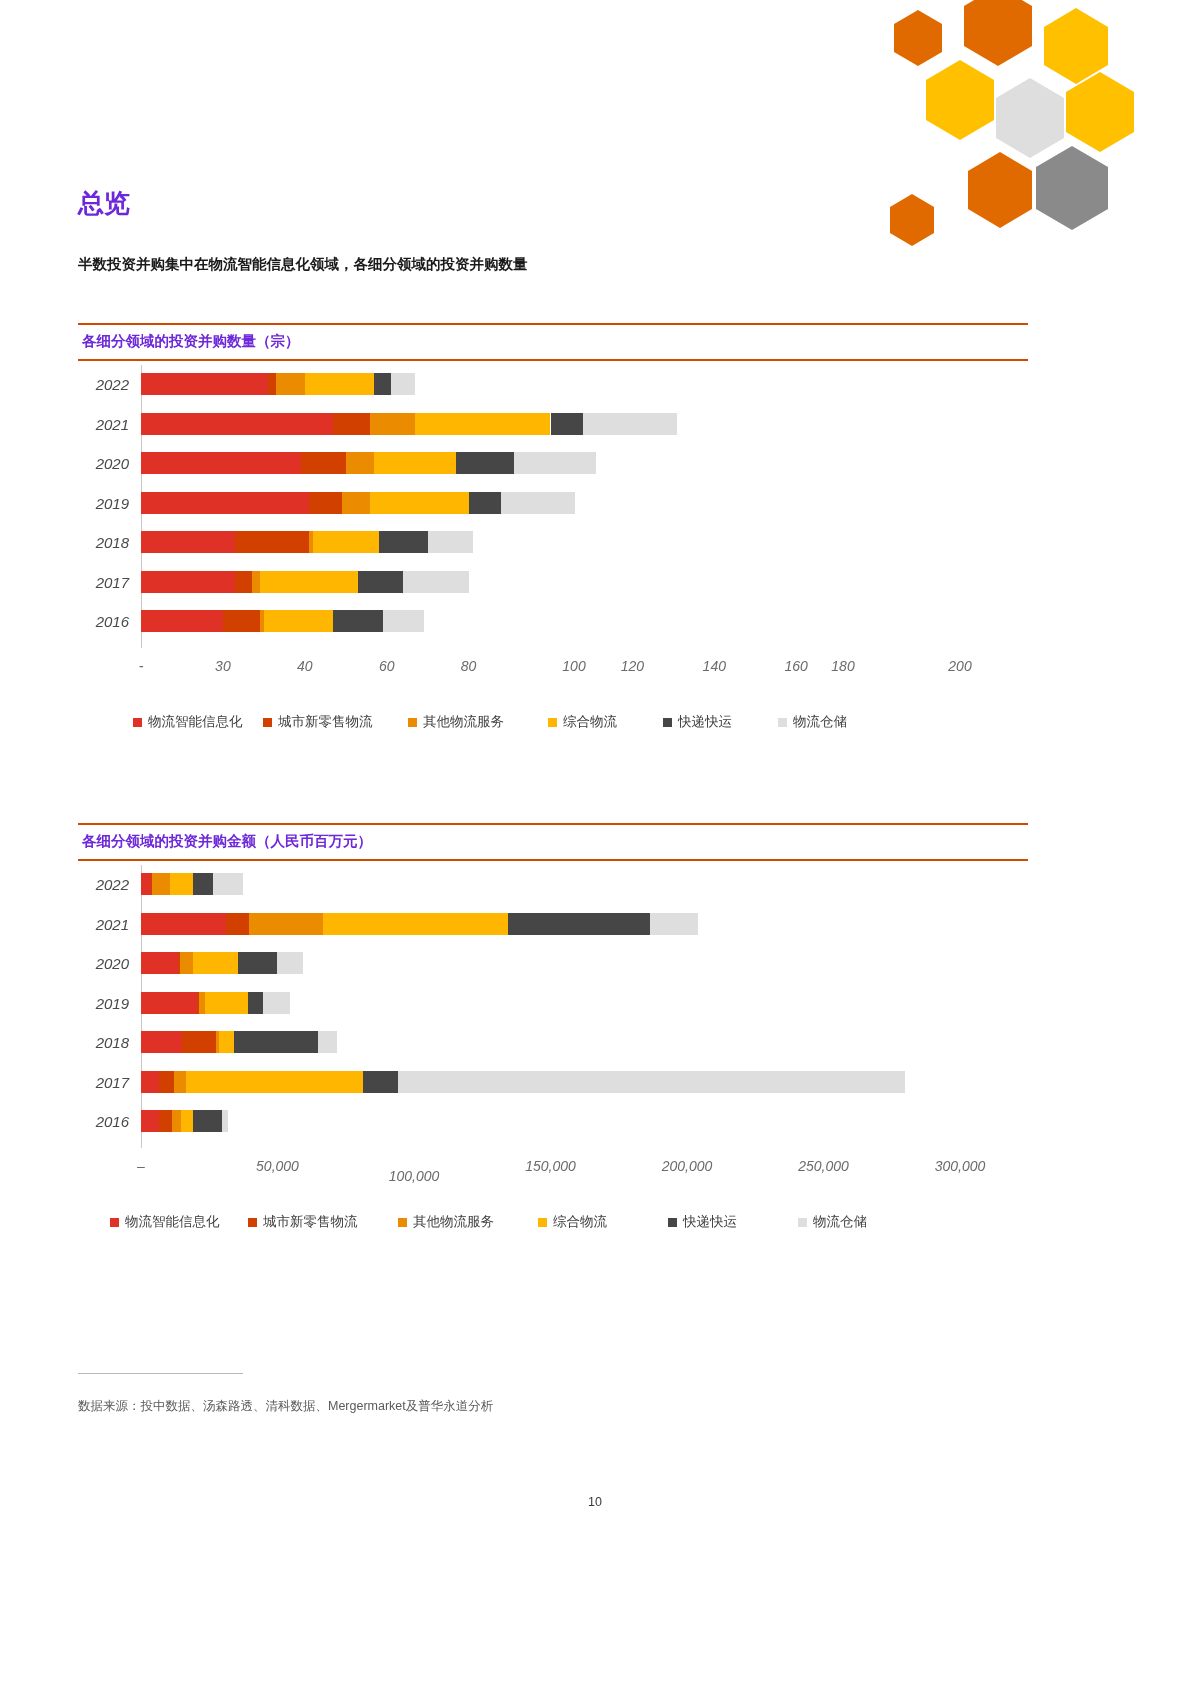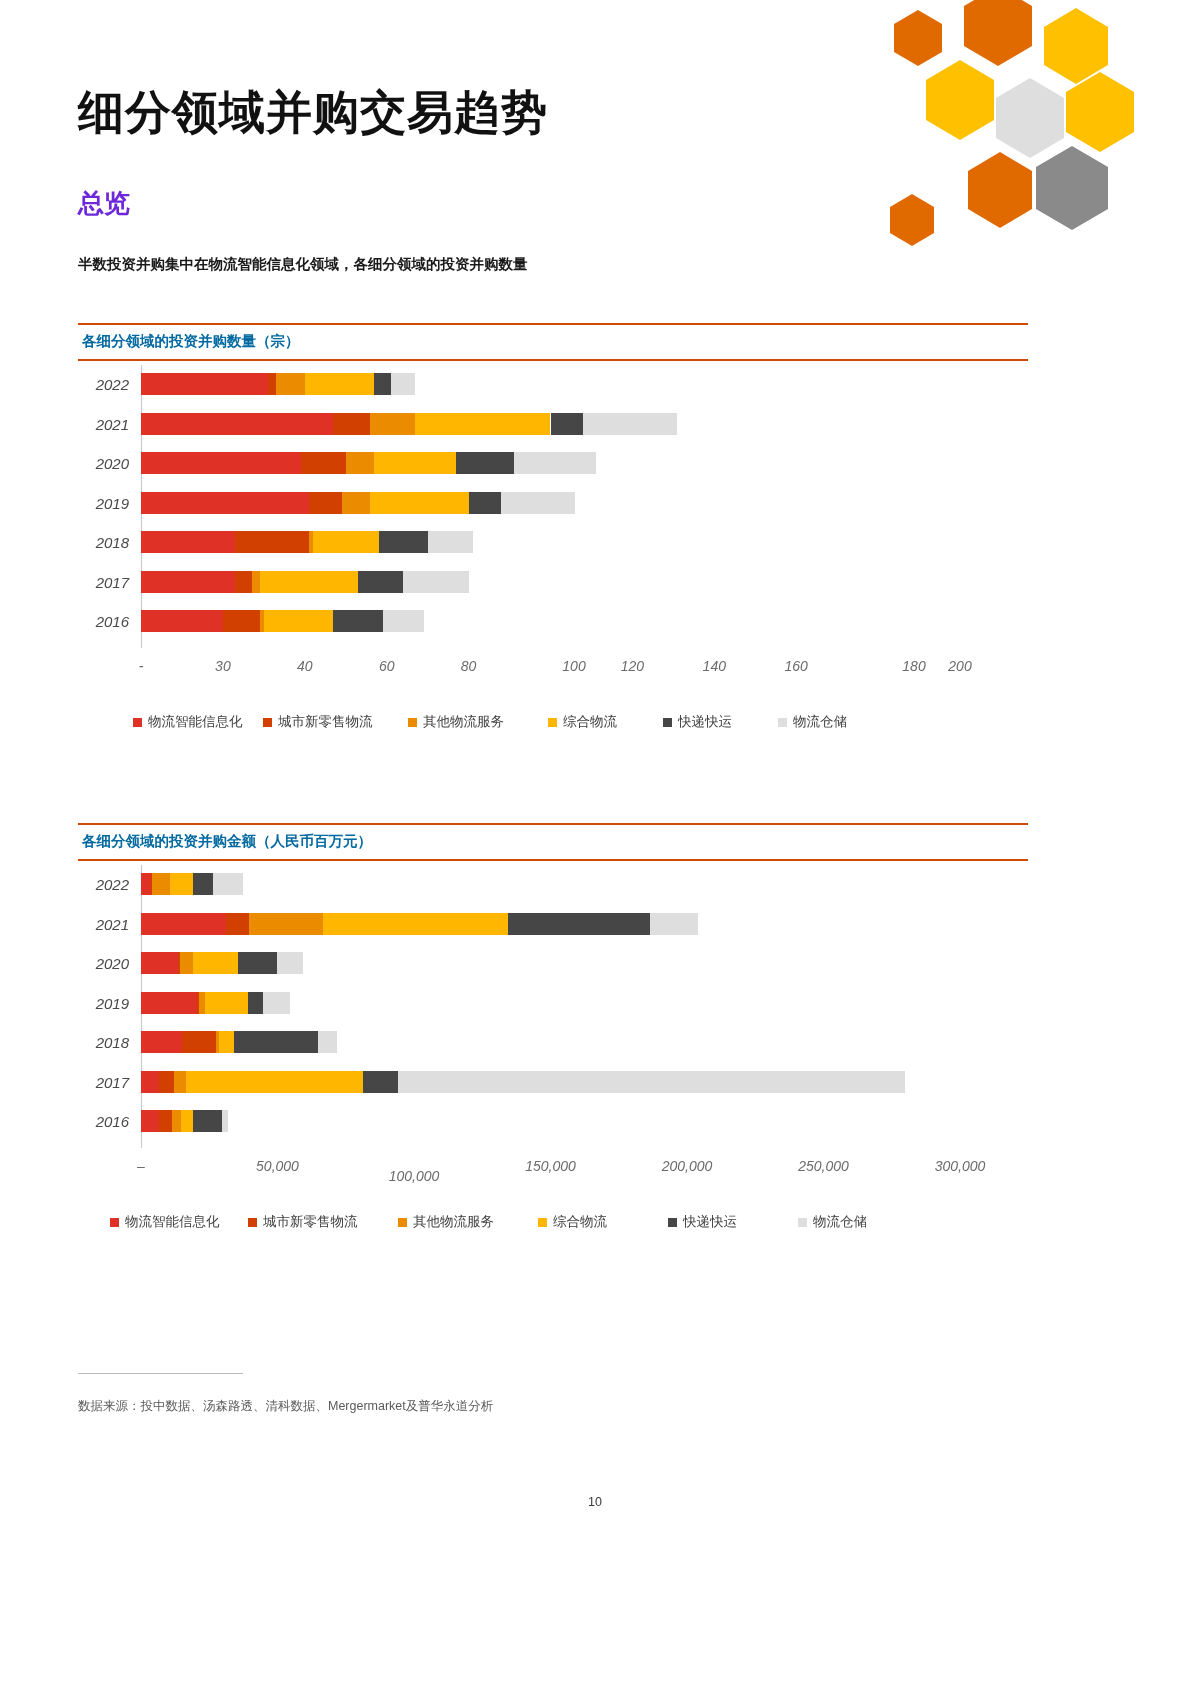--- a/index.html
+++ b/index.html
@@ -26,21 +26,21 @@
   .lede{
     position:absolute;left:78px;top:255px;
     font-size:14.5px;font-weight:700;color:#1a1a1a;
   }
 
   
   .panel{position:absolute;left:78px;width:950px;}
   .panel-head{
     border-top:2px solid #d04a02;border-bottom:2px solid #d04a02;
     padding:7px 4px 8px 4px;
-    font-size:14.5px;font-weight:700;color:#0369a1;
+    font-size:14.5px;font-weight:700;color:#6d28d9;
   }
   .plot{position:relative;font-style:italic;}
   .ylab{
     position:absolute;right:0;
     font-size:15px;color:#4a4a4a;
     transform:translateY(-50%);
     text-align:right;width:60px;
   }
 
   .axisline{position:absolute;width:1px;background:#c8c8c8;}
@@ -77,21 +77,20 @@
         <polygon points="100,60 134,80 134,120 100,140 66,120 66,80" fill="#ffc000"></polygon>
         <polygon points="170,78 204,98 204,138 170,158 136,138 136,98" fill="#dedede"></polygon>
         <polygon points="240,72 274,92 274,132 240,152 206,132 206,92" fill="#ffc000"></polygon>
         <polygon points="140,152 172,171 172,209 140,228 108,209 108,171" fill="#e06a00"></polygon>
         <polygon points="212,146 248,167 248,209 212,230 176,209 176,167" fill="#8a8a8a"></polygon>
         <polygon points="52,194 74,207 74,233 52,246 30,233 30,207" fill="#e06a00"></polygon>
       </g>
     </svg>
   </div>
 
-  <div class="title">细分领域并购交易趋势</div>
   <div class="subtitle">总览</div>
   <div class="lede">半数投资并购集中在物流智能信息化领域，各细分领域的投资并购数量</div>
 
   <div class="panel" id="panel0" style="top:323px;">
     <div class="panel-head">各细分领域的投资并购数量（宗）</div>
     <div class="plot" id="plot0" style="height:310px;">
         <div class="axisline" style="left: 63px; top: 4px; height: 282.5px;"></div>
         <div class="ylab" style="top: 23px; left: -9px;">2022</div>
         <div class="bar" style="left: 63px; top: 12px; width: 819px;">
           <div class="seg" title="物流智能信息化 2022: 31" style="left: 0px; width: 126.945px; background: rgb(224, 49, 39);"></div>
@@ -158,21 +157,21 @@
         <div class="xticks" style="top: 296.5px;">
           <div class="xtick" style="left: 63px;">-</div>
           <div class="xtick" style="left: 144.9px;">30</div>
           <div class="xtick" style="left: 226.8px;">40</div>
           <div class="xtick" style="left: 308.7px;">60</div>
           <div class="xtick" style="left: 390.6px;">80</div>
           <div class="xtick" style="left: 496px;">100</div>
           <div class="xtick" style="left: 554.4px;">120</div>
           <div class="xtick" style="left: 636.3px; text-align: right;">140</div>
           <div class="xtick" style="left: 718.2px;">160</div>
-          <div class="xtick" style="left: 836px;">180</div>
+          <div class="xtick" style="left: 765px;">180</div>
           <div class="xtick" style="left: 882px;">200</div>
         </div>
       </div>
     <div class="legend" id="legend0" style="top: 390px; position: absolute;">
         <div class="lgi" style="position: absolute; left: 55px;">
           <span class="sw" style="background: rgb(224, 49, 39);"></span>
           <span>物流智能信息化</span>
         </div>
         <div class="lgi" style="position: absolute; left: 185px;">
           <span class="sw" style="background: rgb(210, 64, 0);"></span>

